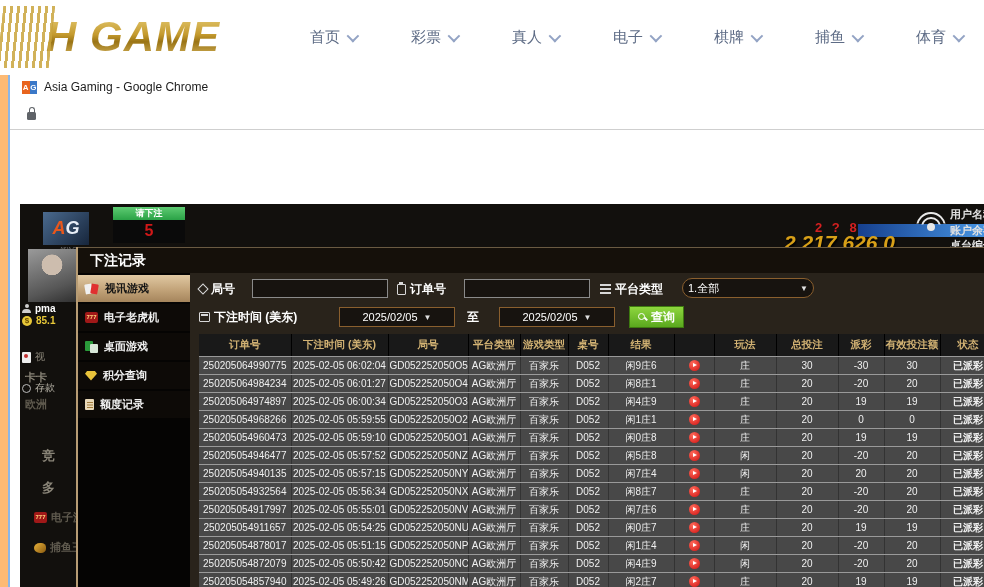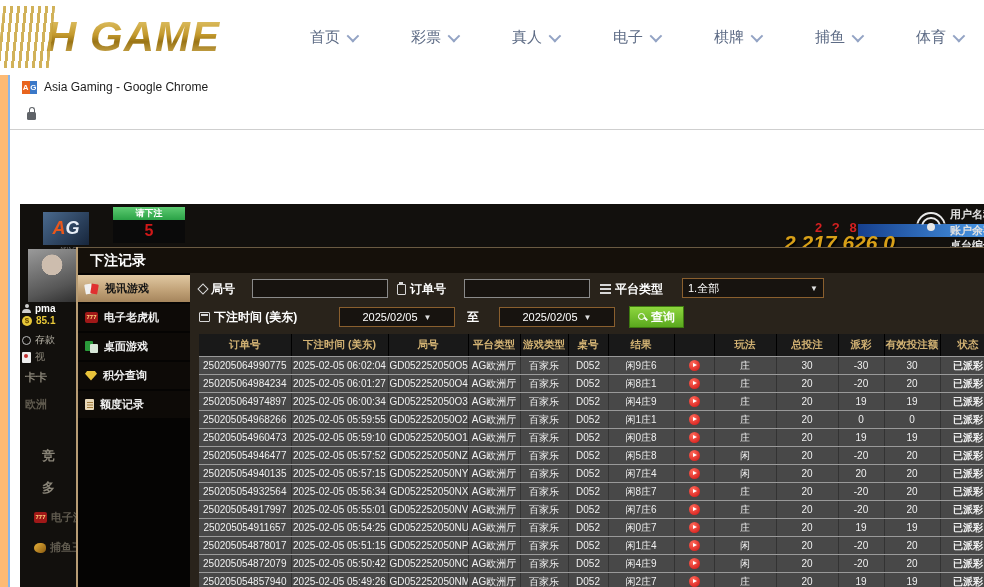--- a/index.html
+++ b/index.html
@@ -81,21 +81,21 @@
   .wifi{position:absolute;left:896px;top:8px;width:30px;height:20px;}
   .wifi i{position:absolute;border:2px solid #e8e8e8;border-radius:50%;box-sizing:border-box;
      clip-path:polygon(0 0,100% 0,100% 38%,0 38%);}
   .wifi .w1{left:0;top:0;width:30px;height:30px;}
   .wifi .w2{left:5px;top:5px;width:20px;height:20px;}
   .wifi .w3{left:11px;top:11px;width:8px;height:8px;clip-path:none;background:#e8e8e8;border:none;border-radius:50%;}
   .right-labels{position:absolute;left:930px;top:3px;width:44px;overflow:hidden;}
   .right-labels div{color:#e0e0e0;font-size:11px;font-weight:bold;line-height:15.5px;white-space:nowrap;}
   .faint-labels{position:absolute;left:930px;top:76px;width:44px;overflow:hidden;opacity:.28;}
   .faint-labels div{color:#cfcfcf;font-size:10px;line-height:14px;white-space:nowrap;}
-  .dim1{color:#b8b4a8;} .dim2{color:#8a8578;} .dim3{color:#5f5a4e;}
+  .dim1{color:#b8b4a8;margin-top:48px;} .dim2{color:#8a8578;} .dim3{color:#5f5a4e;}
 
   
   .modal{position:absolute;left:56px;top:43px;width:918px;height:415px;border-left:2px solid #b79c74;box-sizing:border-box;}
   .modal-header{position:absolute;left:0;top:0;right:0;height:26px;background:#15100a;
      display:flex;align-items:center;padding-left:12px;color:#fff;font-size:14px;font-weight:bold;
      border-top:1px solid #6a5a42;box-sizing:border-box;}
   .sidebar{position:absolute;left:0;top:26px;width:112px;bottom:0;background:#050403;padding-top:2px;box-sizing:border-box;}
   .side-item{height:27px;margin-bottom:2px;background:#0d0a07;display:flex;align-items:center;gap:6px;
      padding-left:7px;color:#f0f0f0;font-size:11px;font-weight:bold;cursor:pointer;position:relative;}
   .side-item.active{background:linear-gradient(180deg,#e0c8a2 0%,#c2a379 55%,#a5855c 100%);color:#141414;}
@@ -297,21 +297,21 @@
           <input class="f-input" style="left: 62px; top: 6px; width: 136px;" value="">
           <div class="f-label" style="left:207px;top:6px;">
             <span class="clip-ic"></span>
             <span>订单号</span>
           </div>
           <input class="f-input" style="left: 274px; top: 6px; width: 126px;" value="">
           <div class="f-label" style="left:410px;top:6px;">
             <span class="list-ic"></span>
             <span>平台类型</span>
           </div>
-          <div class="f-select" style="left:492px;top:5px;width:142px;">
+          <div class="f-select" style="left:492px;top:5px;width:132px;border-radius:10px;">
             <span>1.全部</span>
             <span class="arrow">▼</span>
           </div>
 
           <div class="f-label" style="left:9px;top:34px;">
             <span class="cal-ic"></span>
             <span>下注时间 (美东)</span>
           </div>
           <div class="f-select" style="left:149px;top:34px;width:116px;justify-content:center;gap:6px;">
             <span>2025/02/05</span>

